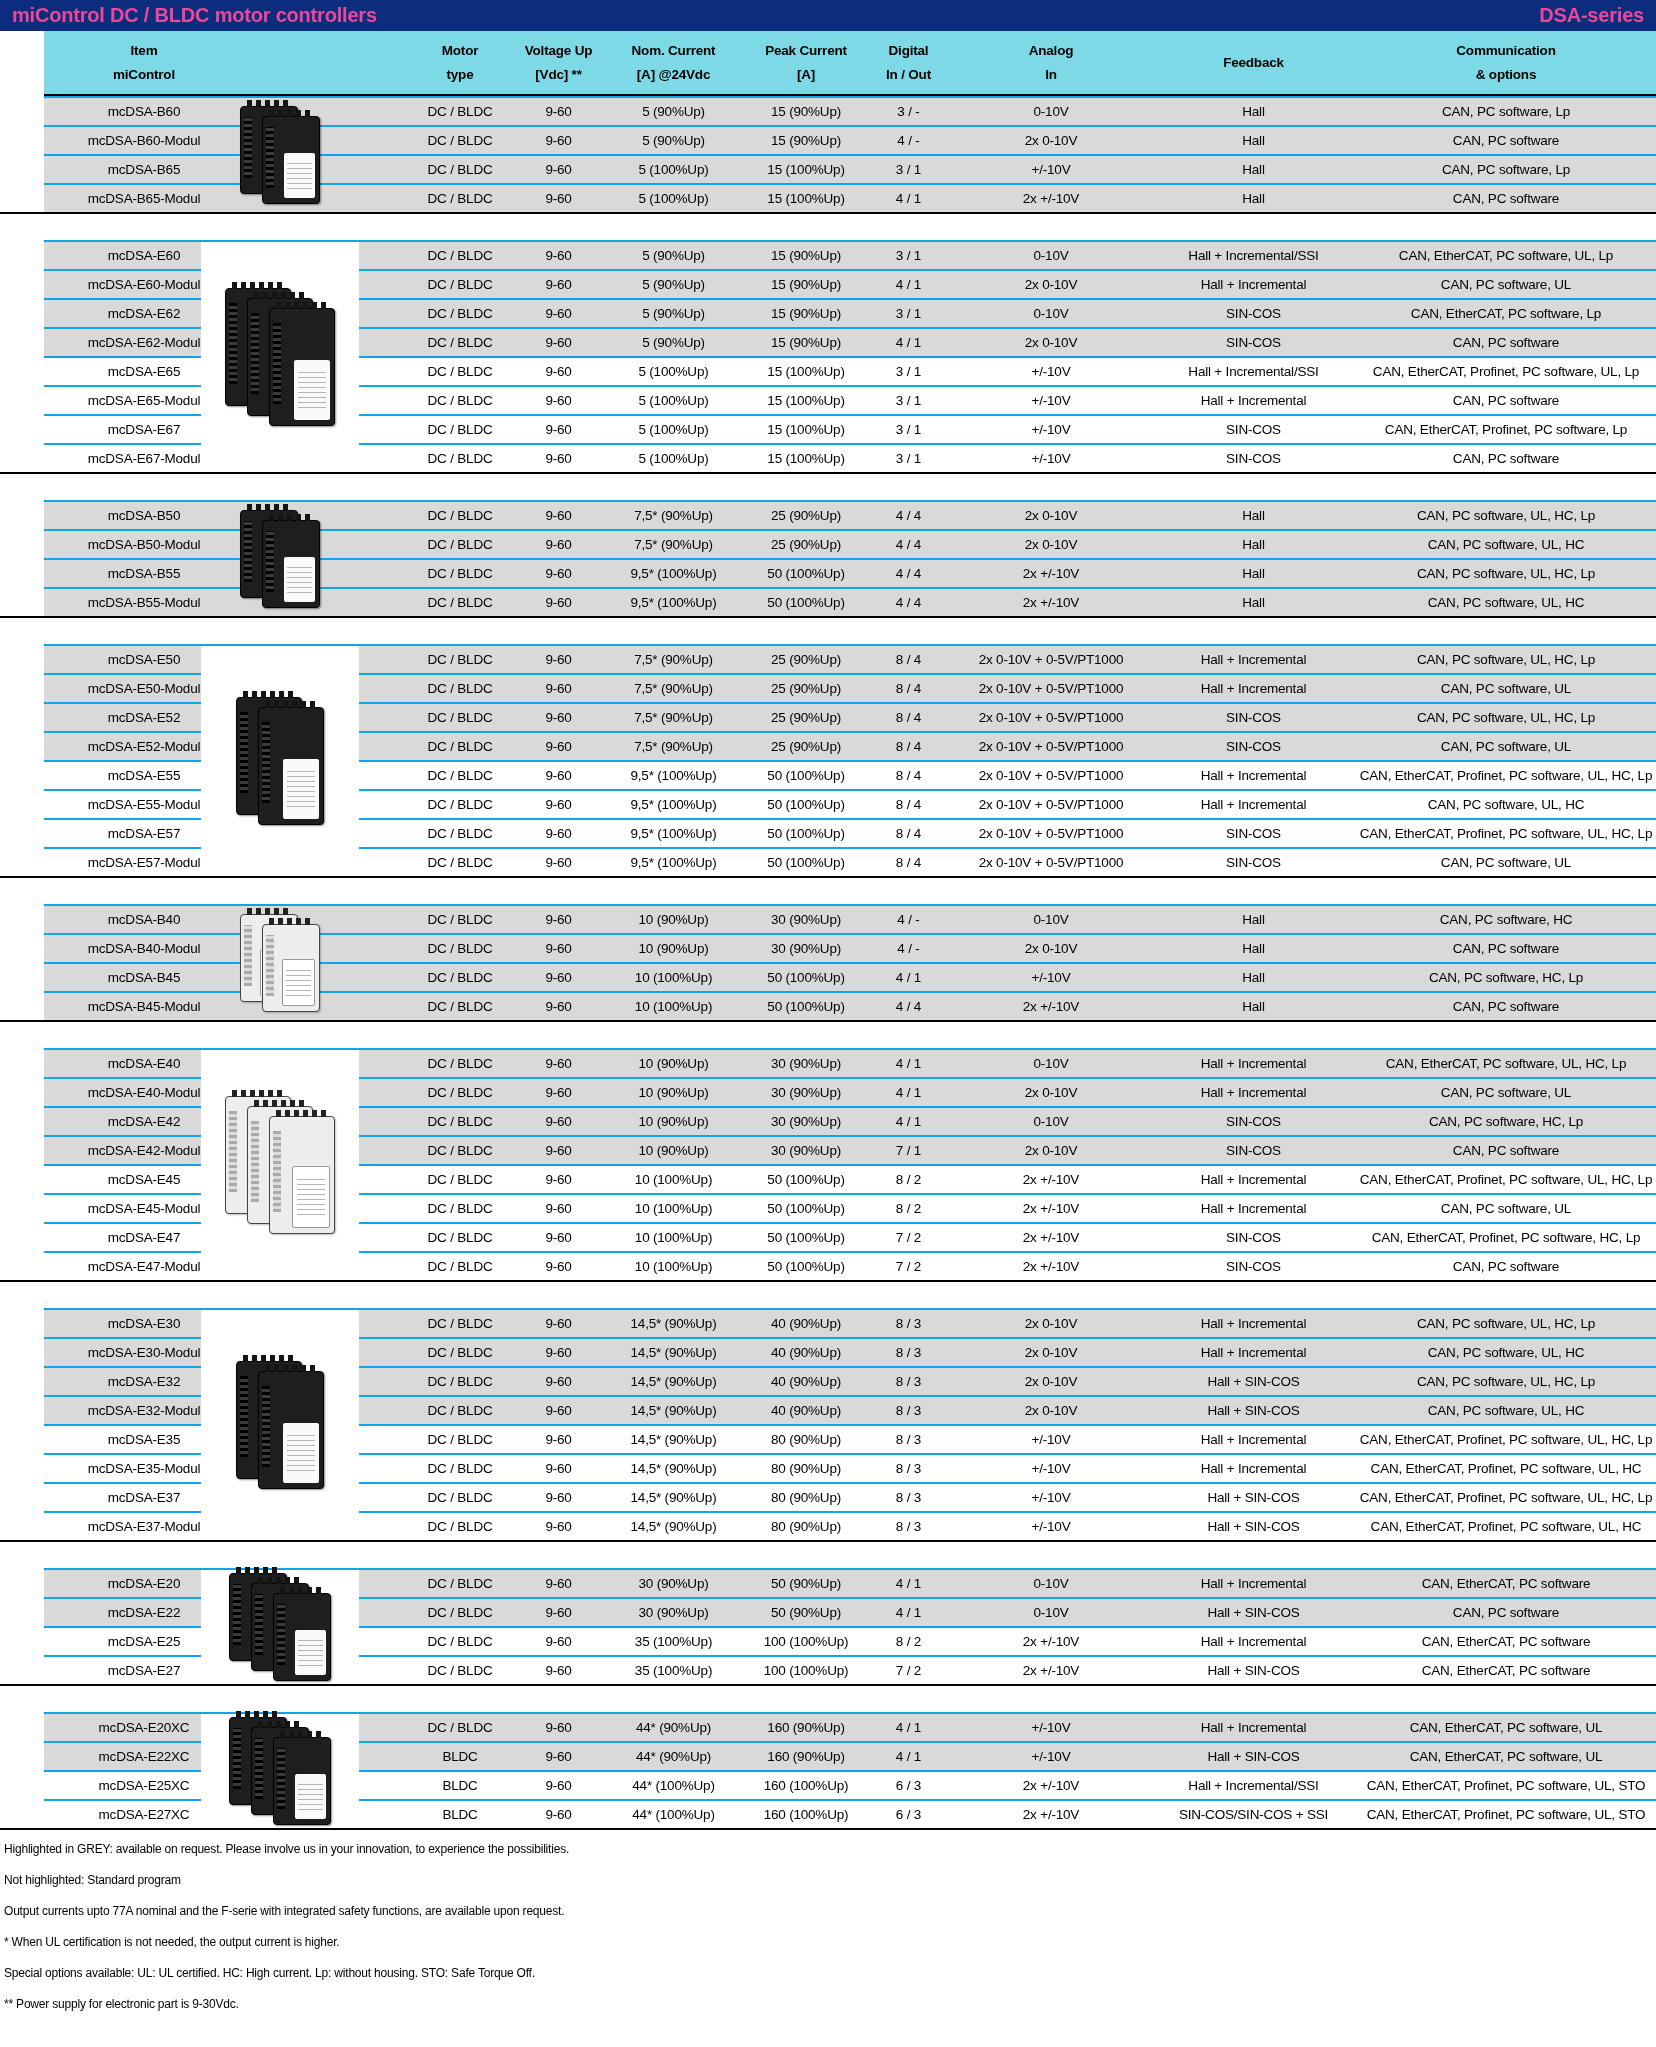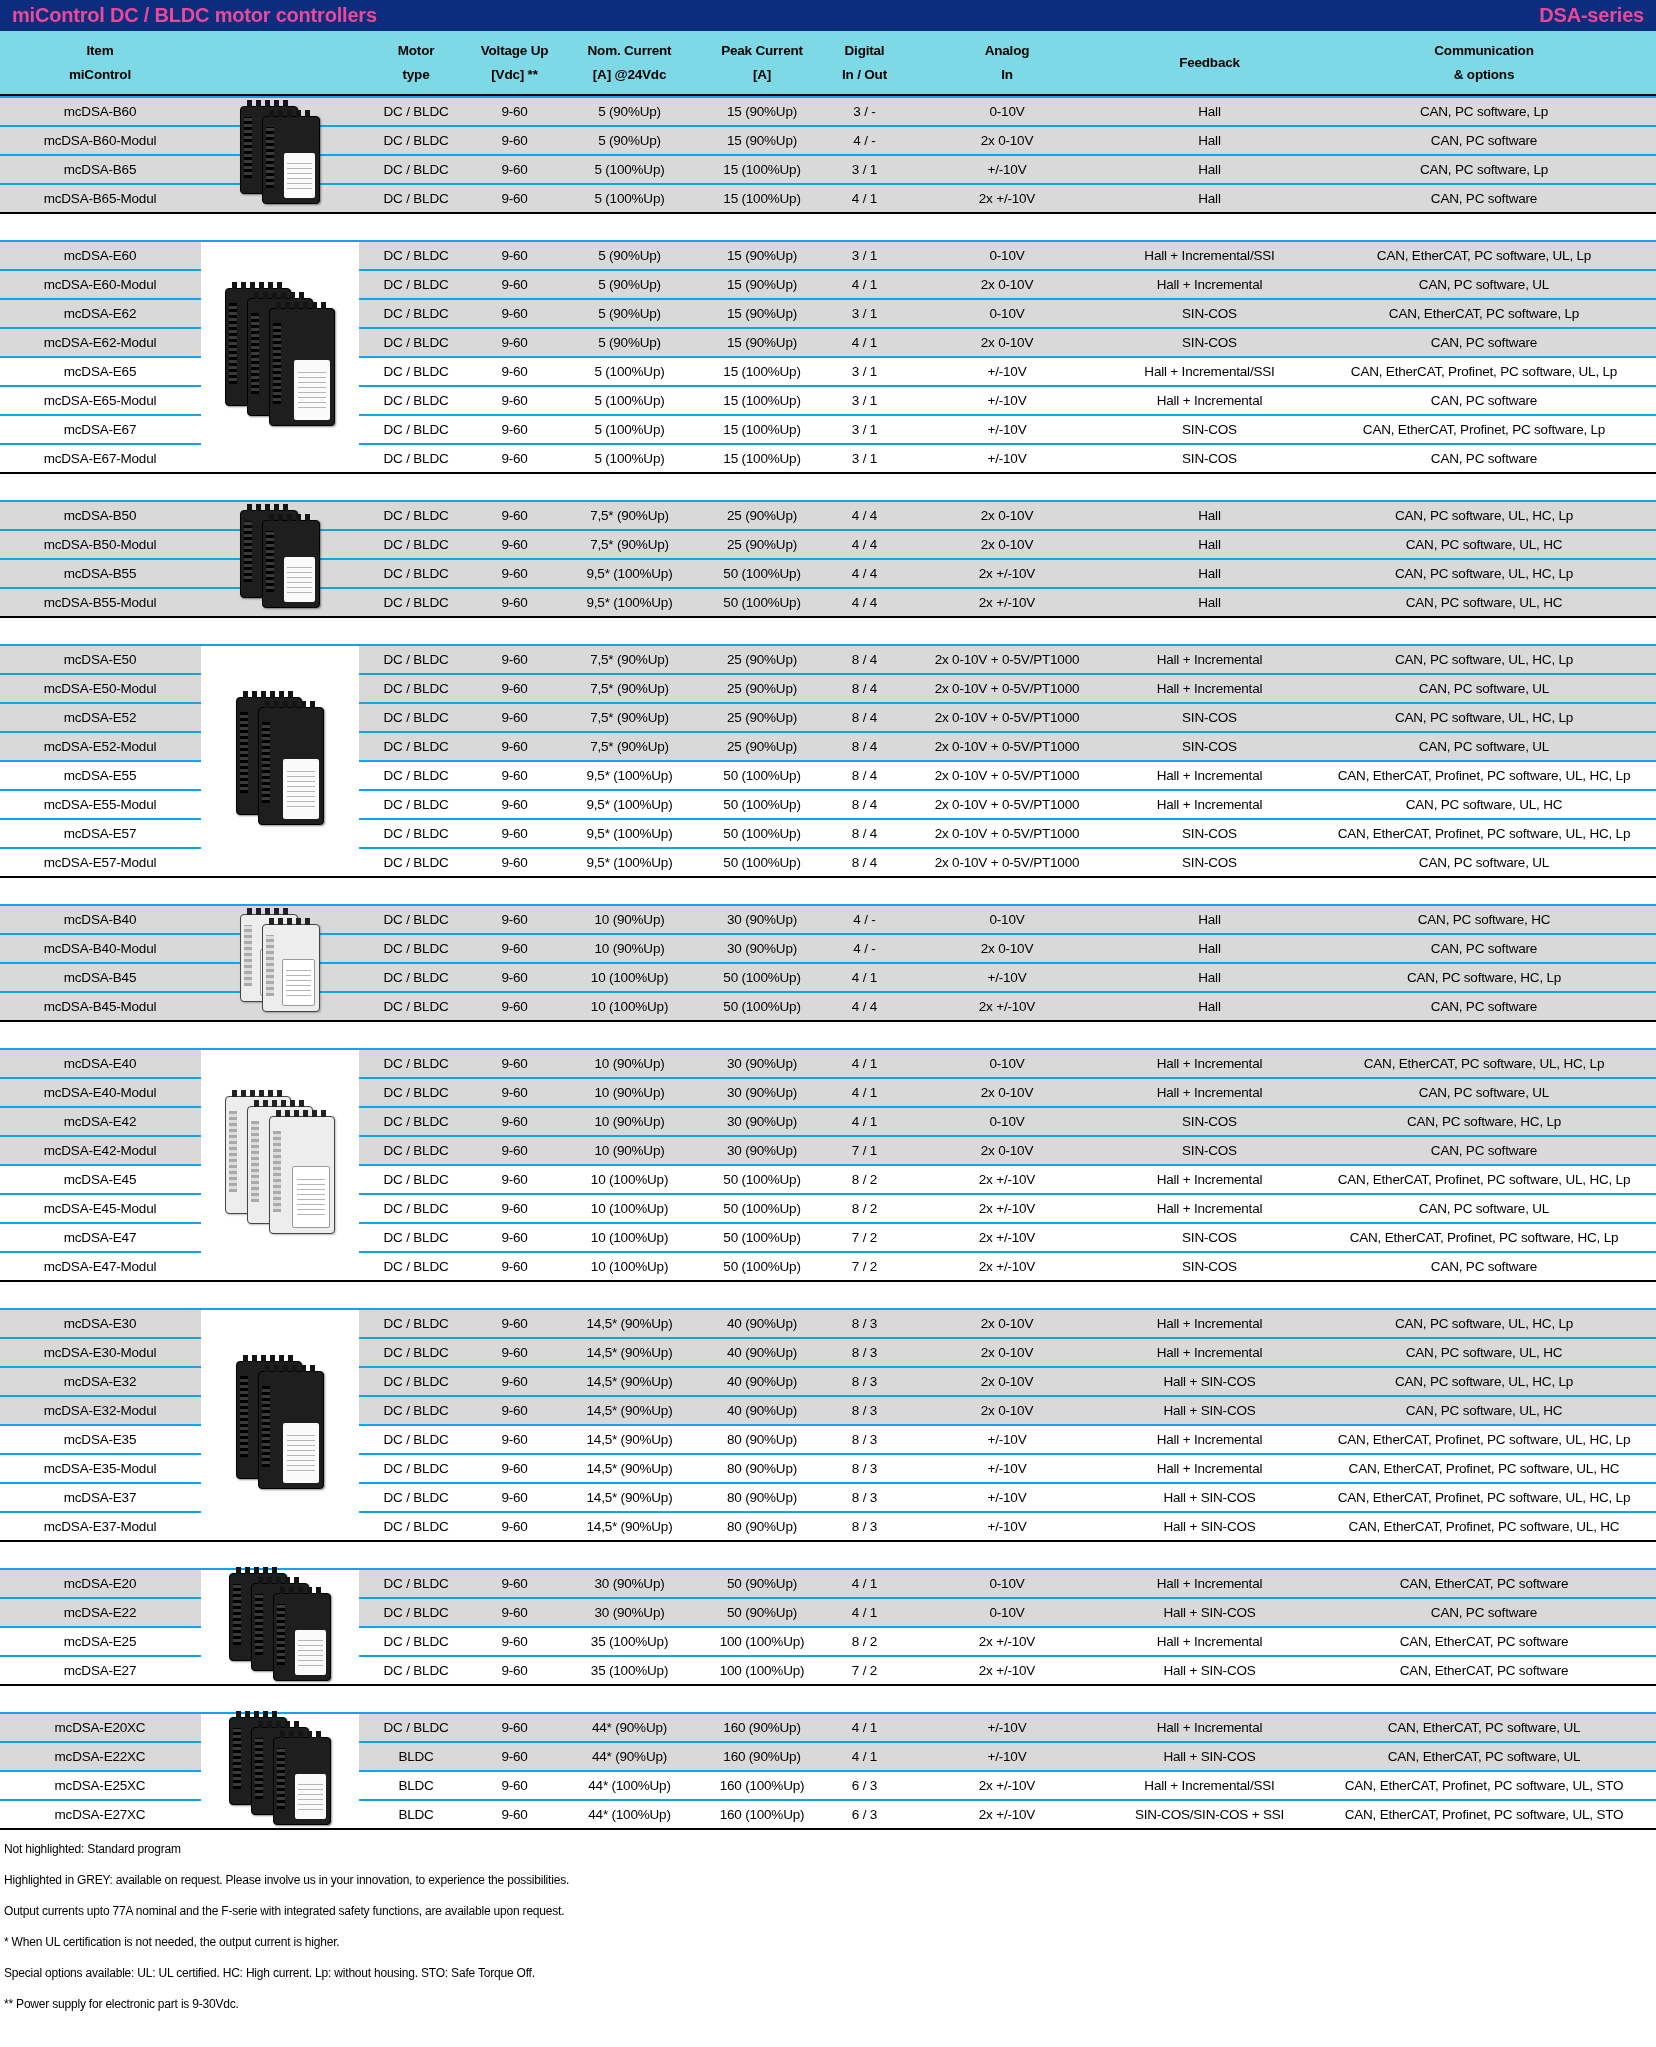--- a/index.html
+++ b/index.html
@@ -11,20 +11,21 @@
   
   .titlebar{
     height:31px;background:#0c2c7e;color:#ec4899;display:flex;
     align-items:center;justify-content:space-between;padding:0 12px;box-sizing:border-box;
   }
   .titlebar .t{font-size:20px;font-weight:bold;}
   
   .grid{
     display:grid;
     grid-template-columns:200px 160px 112px 85px 145px 120px 85px 200px 205px 1fr;
+    margin-left:44px;
   }
   .header-row{
     background:#7ed9e6;height:65px;border-bottom:2px solid #000;box-sizing:border-box;
   }
   .hcell{display:flex;flex-direction:column;align-items:center;justify-content:center;
     font-weight:bold;font-size:13.5px;line-height:24px;text-align:center;}
   
   .group{position:relative;border-bottom:2px solid #000;}
   .row{height:29px;box-sizing:border-box;border-top:2px solid #0ea5e9;background:#fff;}
   .row.grey{background:#d9d9d9;}
@@ -903,21 +904,21 @@
               <div class="pins"></div>
               <div class="conn"></div>
               <div class="panel"></div>
             </div>
           </div>
         </div>
       </div>
     </div>
 
   <div class="comment-lines">
+    <div class="cline">Highlighted in GREY: available on request. Please involve us in your innovation, to experience the possibilities.</div>
     <div class="cline">Not highlighted: Standard program</div>
-    <div class="cline">Highlighted in GREY: available on request. Please involve us in your innovation, to experience the possibilities.</div>
     <div class="cline">Output currents upto 77A nominal and the F-serie with integrated safety functions, are available upon request.</div>
     <div class="cline">* When UL certification is not needed, the output current is higher.</div>
     <div class="cline">Special options available: UL: UL certified. HC: High current. Lp: without housing. STO: Safe Torque Off.</div>
     <div class="cline">** Power supply for electronic part is 9-30Vdc.</div>
   </div>
 
 </div>
 
 </body></html>

